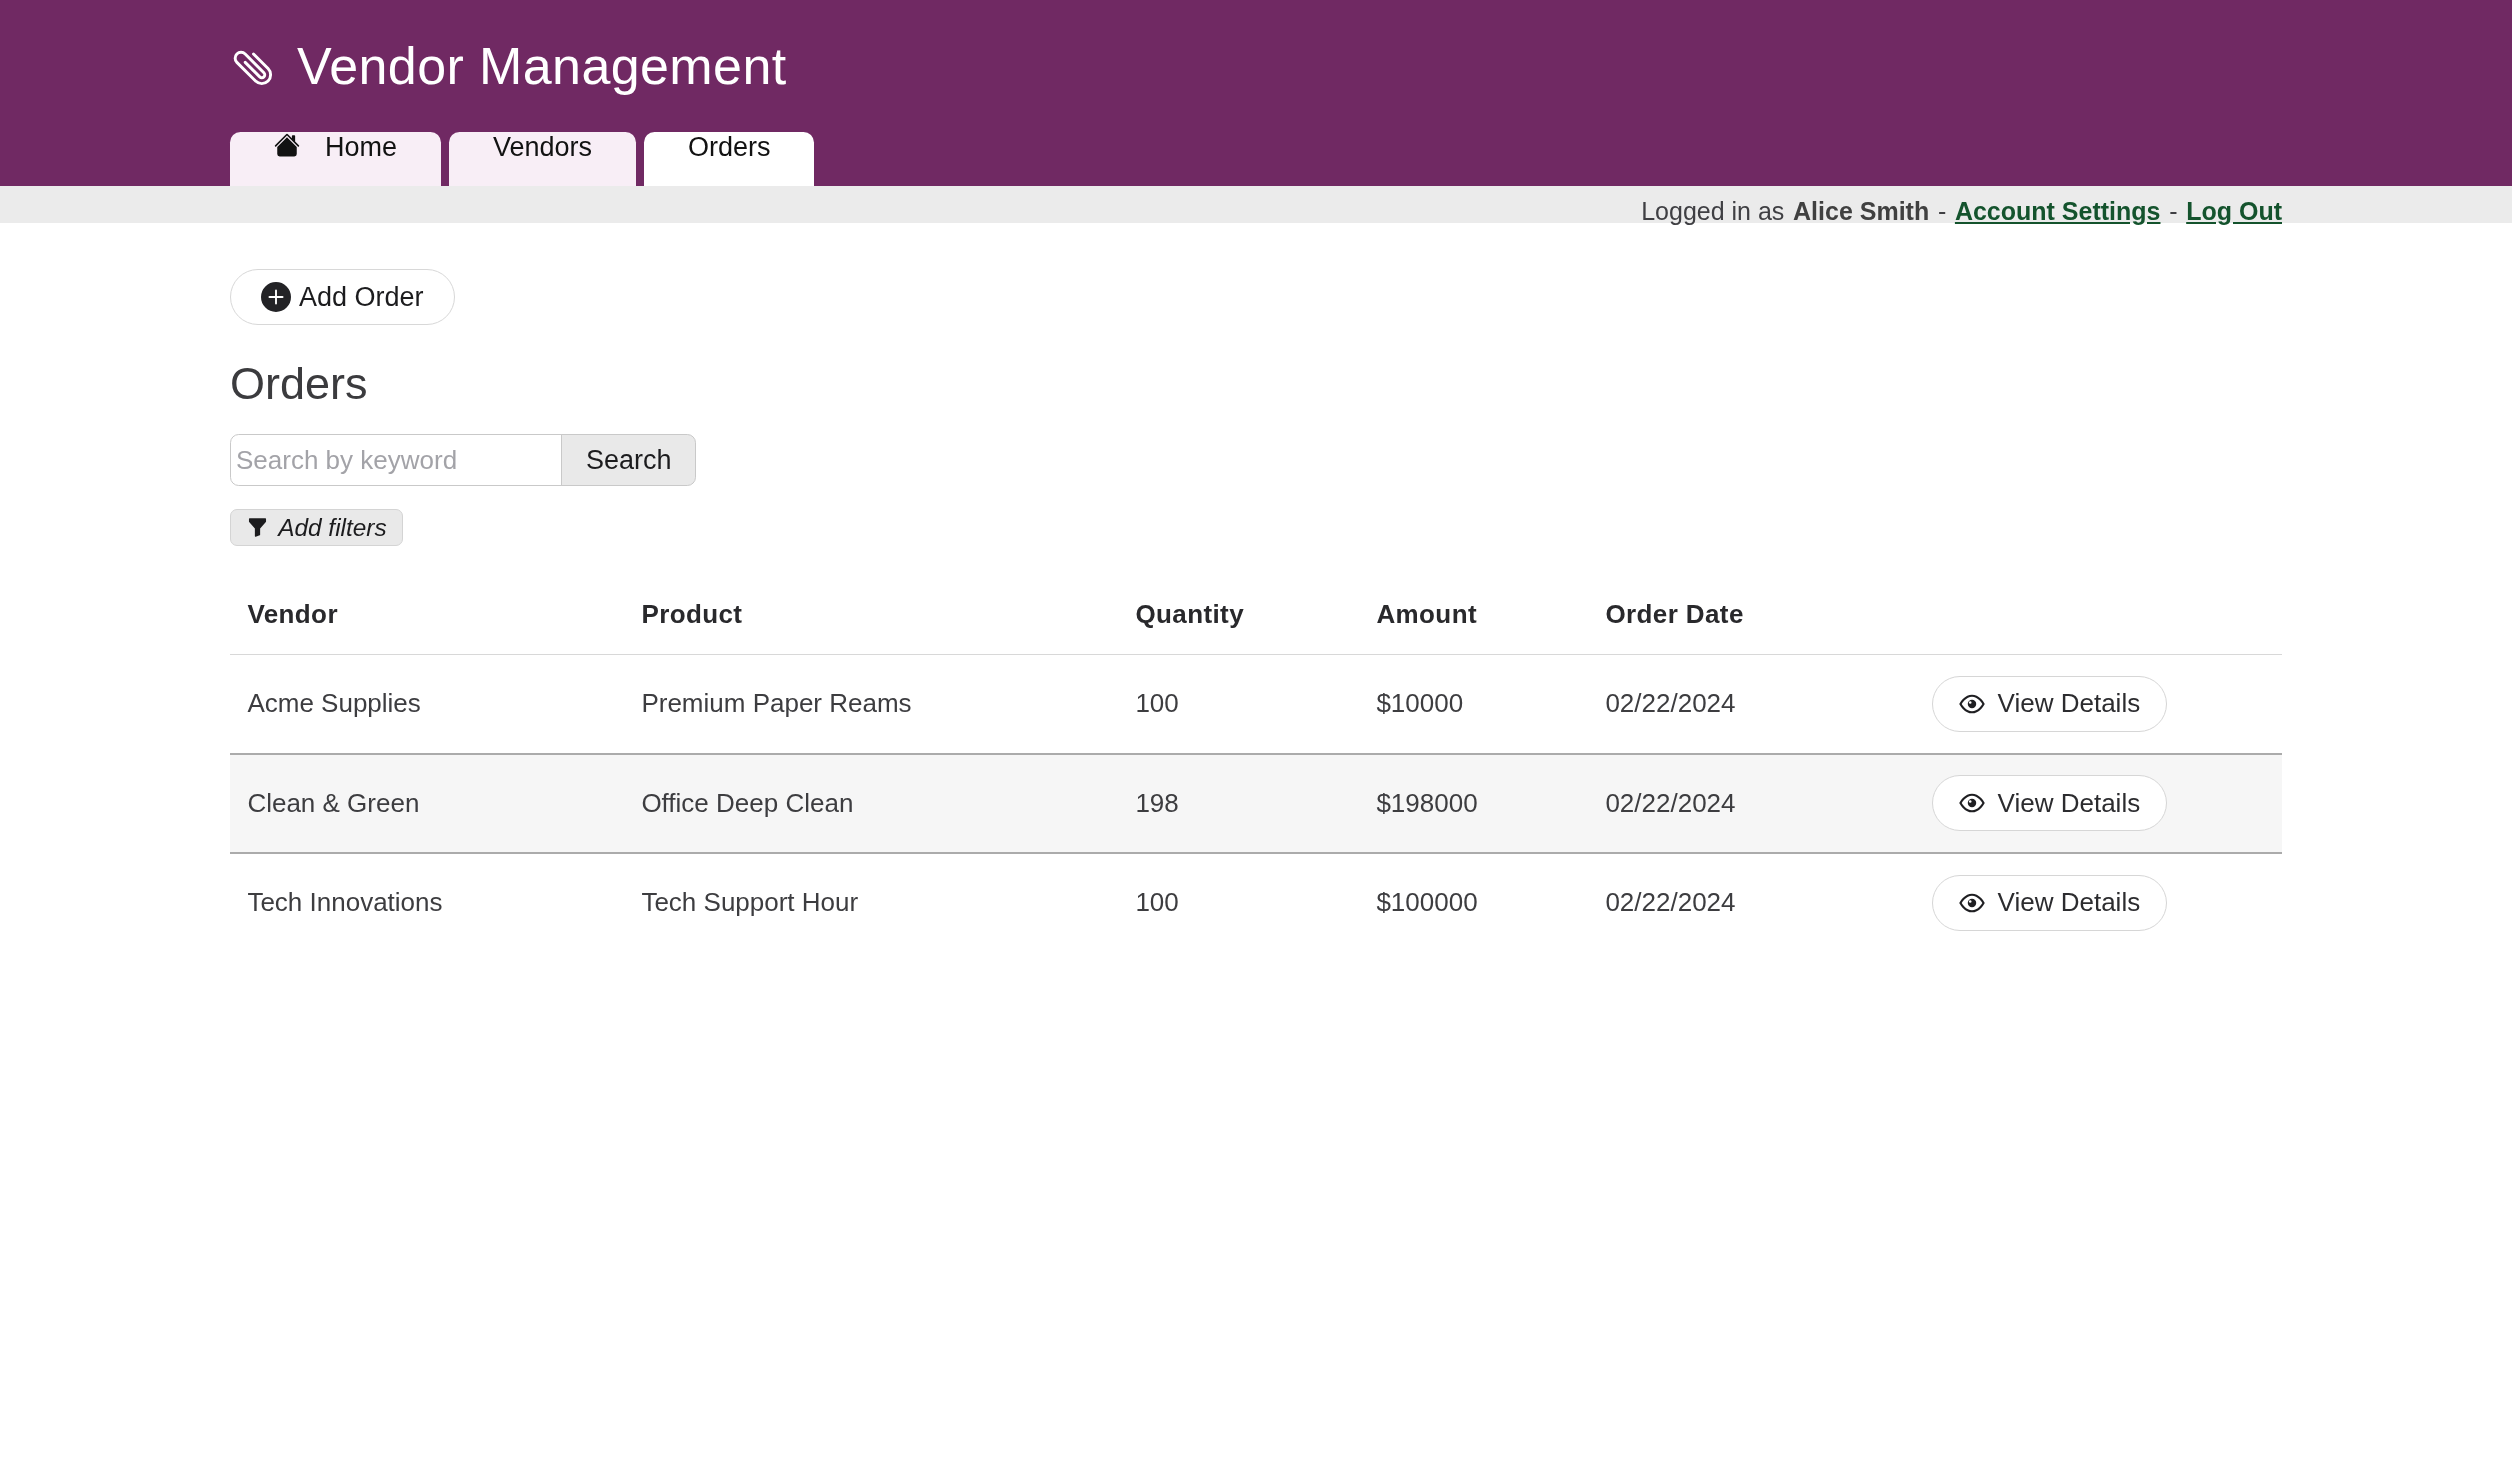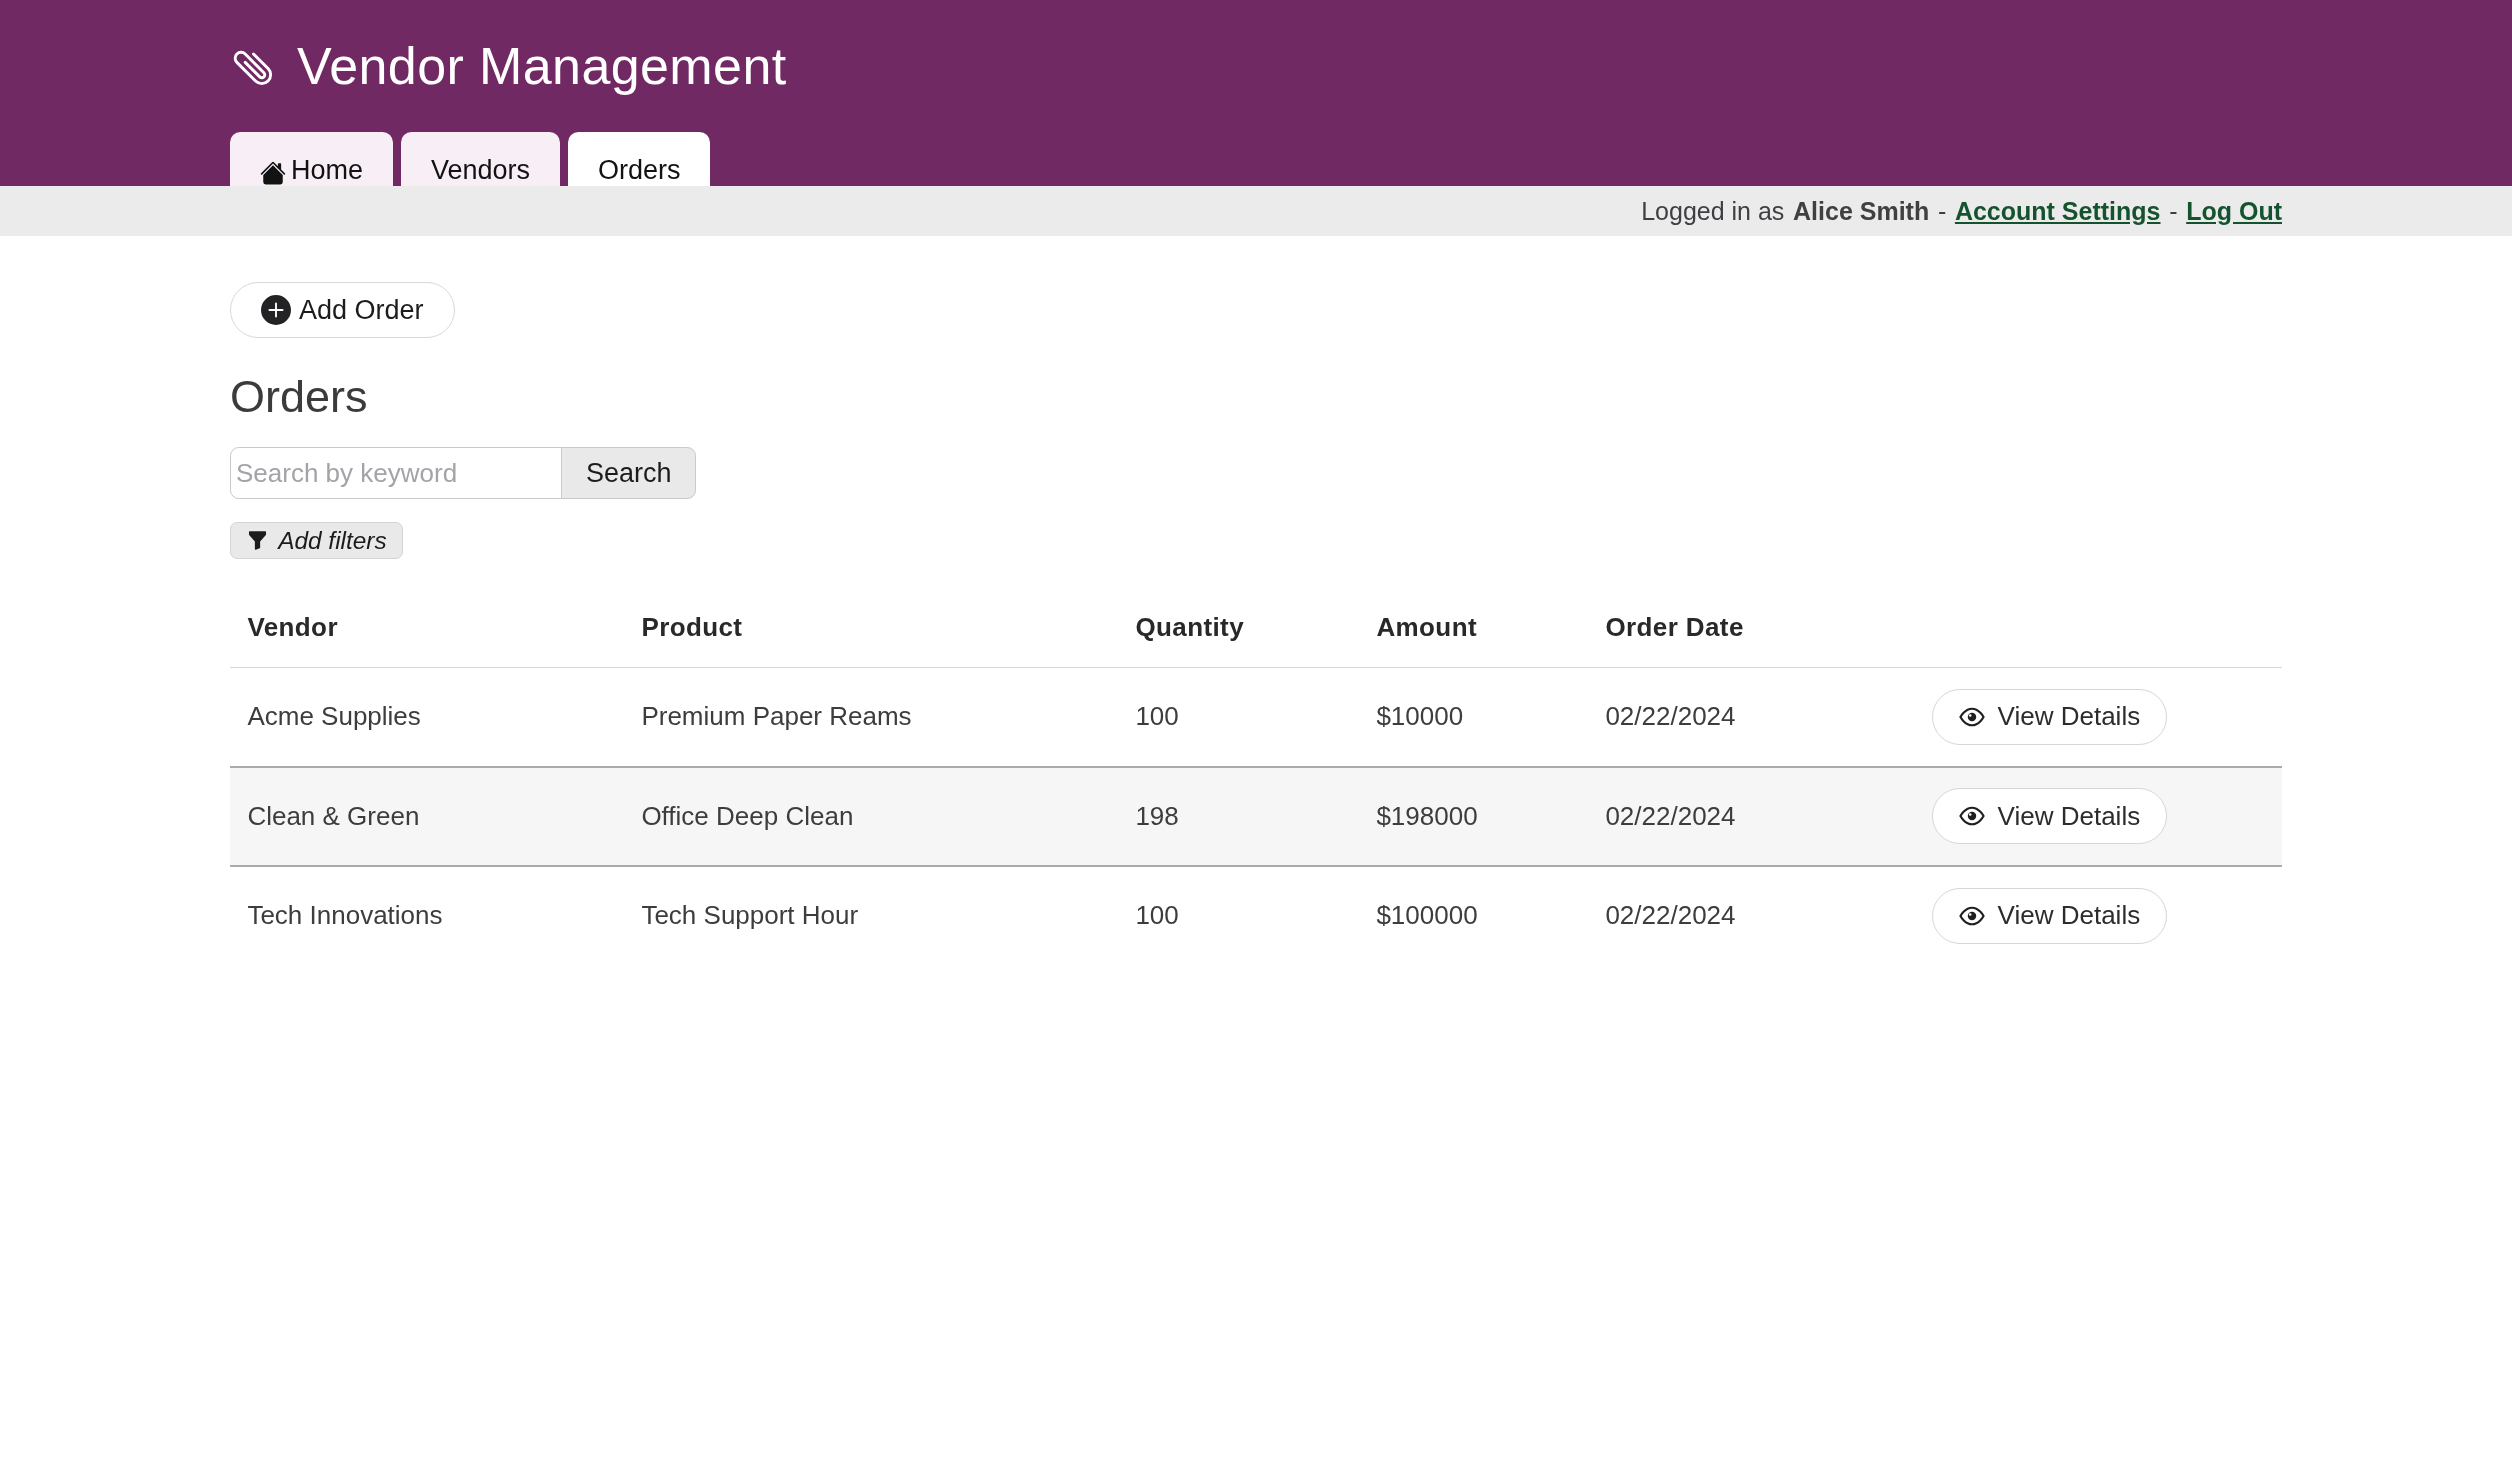--- a/index.html
+++ b/index.html
@@ -16,32 +16,32 @@
   
   .app-header { background: var(--brand, #702963); height: 186px; }
   .brand-row { display: flex; align-items: center; gap: 19px; height: 132px; }
   .brand-title {
     margin: 1px; font-size: 52px; font-weight: 400; color: #ffffff; letter-spacing: 0.4px;
   }
   .paperclip { width: 47px; height: 47px; color: #ffffff; transform: rotate(-45deg); flex: 0 0 auto; }
 
   .tabs { display: flex; gap: 7.9px; height: 54px; }
   .tab {
-    display: inline-flex; align-items: flex-end; gap: 5px;
-    height: 54px; padding: 0 30px;
+    display: inline-flex; align-items: flex-start; gap: 25px;
+    height: 54px; padding: 0 44px;
     border-radius: 10.5px 10.5px 0 0;
     font-size: 27px; color: #121212; text-decoration: none;
     background: var(--tab-inactive, #f8eef6);
     cursor: pointer;
   }
   .tab.active { background: #ffffff; }
   .tab .icon { width: 26px; height: 26px; color: #121212; }
 
   
-  .user-bar { background: var(--user-bar-bg, #ebebeb); height: 50px; text-align: right; }
+  .user-bar { background: var(--user-bar-bg, #ebebeb); height: 37px; text-align: right; }
   .user-bar .container {
     height: 50px; display: flex; align-items: center; justify-content: flex-end;
     gap: 8.7px; font-size: 25px; color: #3f3f43;
   }
   .user-bar strong { color: #404040; font-weight: 700; }
   .user-bar a { color: #14532d; font-weight: 700; text-decoration: underline; cursor: pointer; }
 
   
   main { padding-top: 46px; }
 

